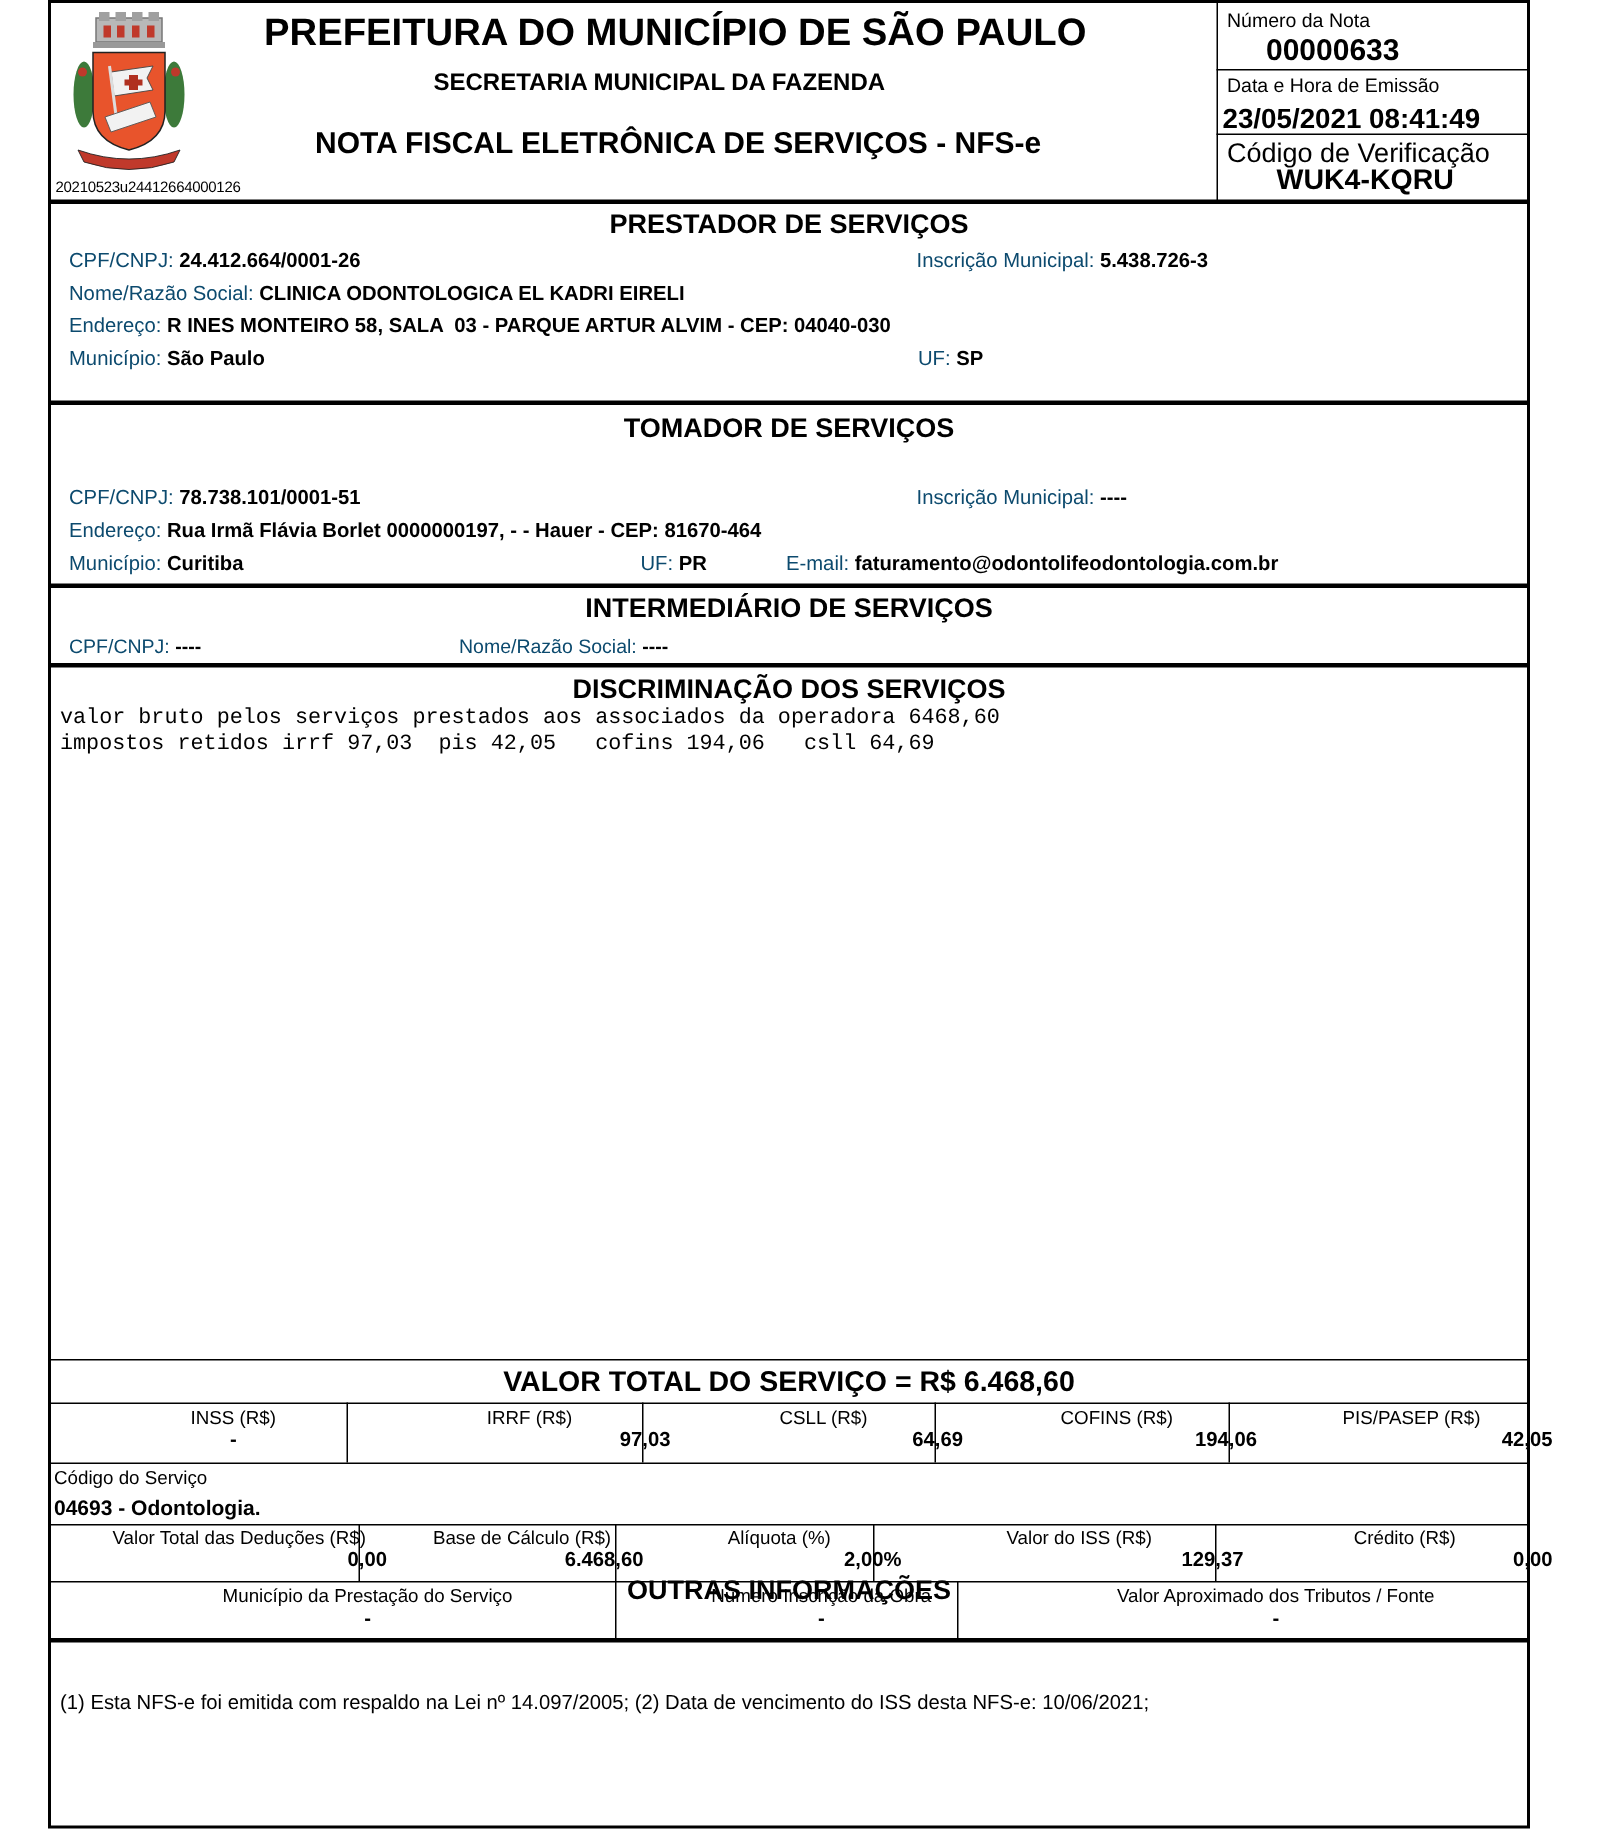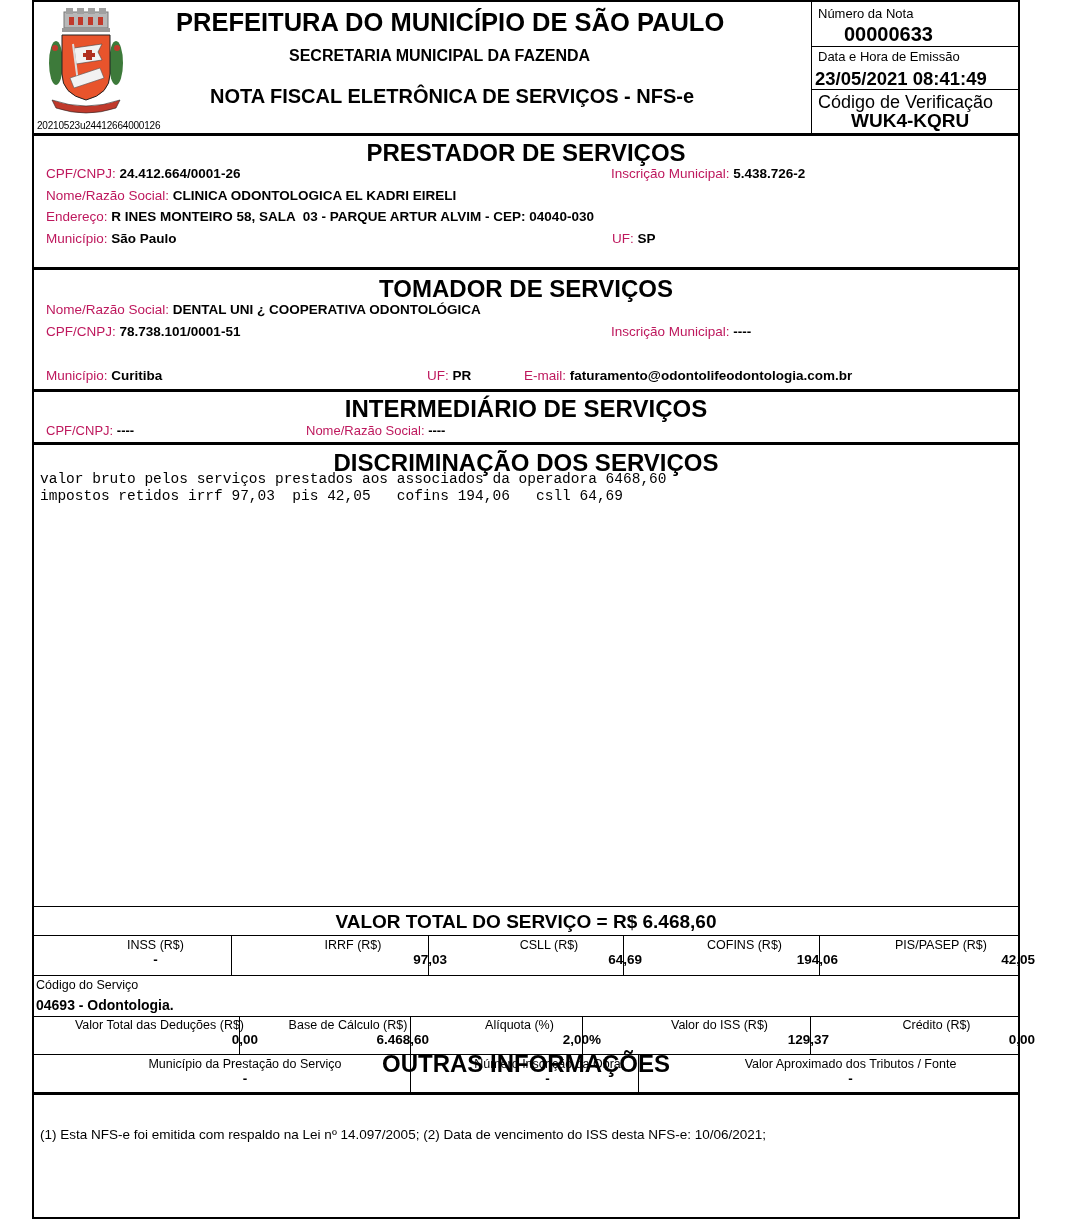--- a/index.html
+++ b/index.html
@@ -1,24 +1,24 @@
 <!DOCTYPE html>
 <html><head>
 <meta charset="utf-8">
 <style>
   html, body { margin: 0; padding: 0; background: #ffffff; }
   body { width: 1080px; height: 1224px; position: relative; font-family: "Liberation Sans", sans-serif; color: #000; overflow: hidden; }
   .page { position: absolute; left: 32px; top: 0; width: 984px; height: 1215px; border: 2px solid #000; box-sizing: content-box; }
   .abs { position: absolute; }
   .b { font-weight: bold; }
-  .lbl { font-weight: normal; color: #be185d; }
+  .lbl { font-weight: normal; color: #0c4a6e; }
   .hline { position: absolute; left: 0; right: 0; background: #000; }
   .vline { position: absolute; background: #000; width: 1px; }
   .row { position: absolute; font-size: 13.5px; white-space: nowrap; }
-  .sec-title { position: absolute; left: 0; right: 0; text-align: center; font-weight: bold; font-size: 24px; }
+  .sec-title { position: absolute; left: 0; right: 0; text-align: center; font-weight: bold; font-size: 18px; }
   .cell { position: absolute; font-size: 12.5px; padding-left: 23px; }
   .cell .h { text-align: center; display: block; }
   .cell .v { text-align: right; display: block; font-weight: bold; font-size: 13.5px; padding-right: 4px; }
   .cell .c { text-align: center; display: block; font-weight: bold; font-size: 13.5px; }
   .mono { font-family: "Liberation Mono", monospace; font-size: 14.5px; line-height: 16px; white-space: pre; }
 </style>
 </head>
 <body>
 
 <div class="page">
@@ -71,21 +71,21 @@
 
   <div class="hline" style="top:131px; height:3px;"></div>
 
   <div class="sec-title" style="top:137px;">PRESTADOR DE SERVIÇOS</div>
   <div class="row" style="left:12px; top:164px;">
     <span class="lbl">CPF/CNPJ:</span>
     <span class="b">24.412.664/0001-26</span>
   </div>
   <div class="row" style="left:577px; top:164px;">
     <span class="lbl">Inscrição Municipal:</span>
-    <span class="b">5.438.726-2</span>
+    <span class="b">5.438.726-3</span>
   </div>
   <div class="row" style="left:12px; top:186px;">
     <span class="lbl">Nome/Razão Social:</span>
     <span class="b">CLINICA ODONTOLOGICA EL KADRI EIRELI</span>
   </div>
   <div class="row" style="left:12px; top:207px;">
     <span class="lbl">Endereço:</span>
     <span class="b" style="white-space:pre;">R INES MONTEIRO 58, SALA  03 - PARQUE ARTUR ALVIM - CEP: 04040-030</span>
   </div>
   <div class="row" style="left:12px; top:229px;">
@@ -93,31 +93,31 @@
     <span class="b">São Paulo</span>
   </div>
   <div class="row" style="left:578px; top:229px;">
     <span class="lbl">UF:</span>
     <span class="b">SP</span>
   </div>
 
   <div class="hline" style="top:265px; height:3px;"></div>
 
   <div class="sec-title" style="top:273px;">TOMADOR DE SERVIÇOS</div>
-  <div class="row" style="left:12px; top:300px;">
-    <span class="lbl">Nome/Razão Social:</span>
-    <span class="b">DENTAL UNI ¿ COOPERATIVA ODONTOLÓGICA</span>
-  </div>
   <div class="row" style="left:12px; top:322px;">
     <span class="lbl">CPF/CNPJ:</span>
     <span class="b">78.738.101/0001-51</span>
   </div>
   <div class="row" style="left:577px; top:322px;">
     <span class="lbl">Inscrição Municipal:</span>
     <span class="b">----</span>
+  </div>
+  <div class="row" style="left:12px; top:344px;">
+    <span class="lbl">Endereço:</span>
+    <span class="b">Rua Irmã Flávia Borlet 0000000197, - - Hauer - CEP: 81670-464</span>
   </div>
   <div class="row" style="left:12px; top:366px;">
     <span class="lbl">Município:</span>
     <span class="b">Curitiba</span>
   </div>
   <div class="row" style="left:393px; top:366px;">
     <span class="lbl">UF:</span>
     <span class="b">PR</span>
   </div>
   <div class="row" style="left:490px; top:366px;">

